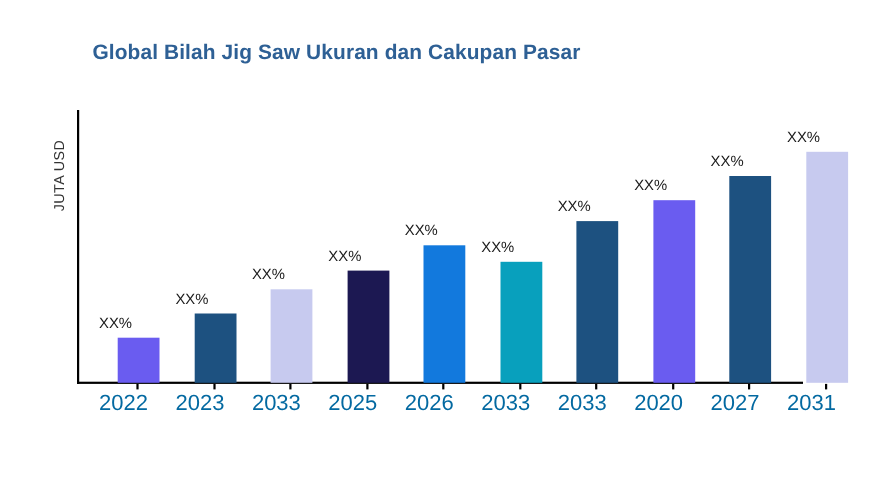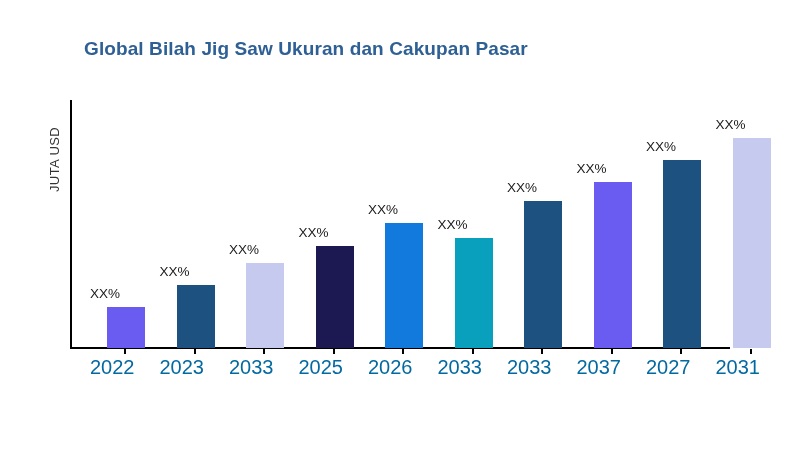--- a/index.html
+++ b/index.html
@@ -178,21 +178,21 @@
       <div class="bar-group" style="left: 507px;">
         <div class="bar-value" style="bottom: 153.097px;">XX%</div>
         <div class="bar-rect" title="2028" style="height: 147.097px; background: rgb(29, 81, 128);"></div>
         <div class="bar-tick"></div>
         <div class="bar-cat">2033</div>
       </div>
       <div class="bar-group" style="left: 576.5px;">
         <div class="bar-value" style="bottom: 172.403px;">XX%</div>
         <div class="bar-rect" title="2029" style="height: 166.403px; background: rgb(106, 92, 240);"></div>
         <div class="bar-tick"></div>
-        <div class="bar-cat">2037</div>
+        <div class="bar-cat">2020</div>
       </div>
       <div class="bar-group" style="left: 646px;">
         <div class="bar-value" style="bottom: 194.468px;">XX%</div>
         <div class="bar-rect" title="2030" style="height: 188.468px; background: rgb(29, 81, 128);"></div>
         <div class="bar-tick"></div>
         <div class="bar-cat">2027</div>
       </div>
       <div class="bar-group" style="left: 715.5px;">
         <div class="bar-value" style="bottom: 215.613px;">XX%</div>
         <div class="bar-rect" title="2031" style="height: 209.613px; background: rgb(199, 202, 239);"></div>

